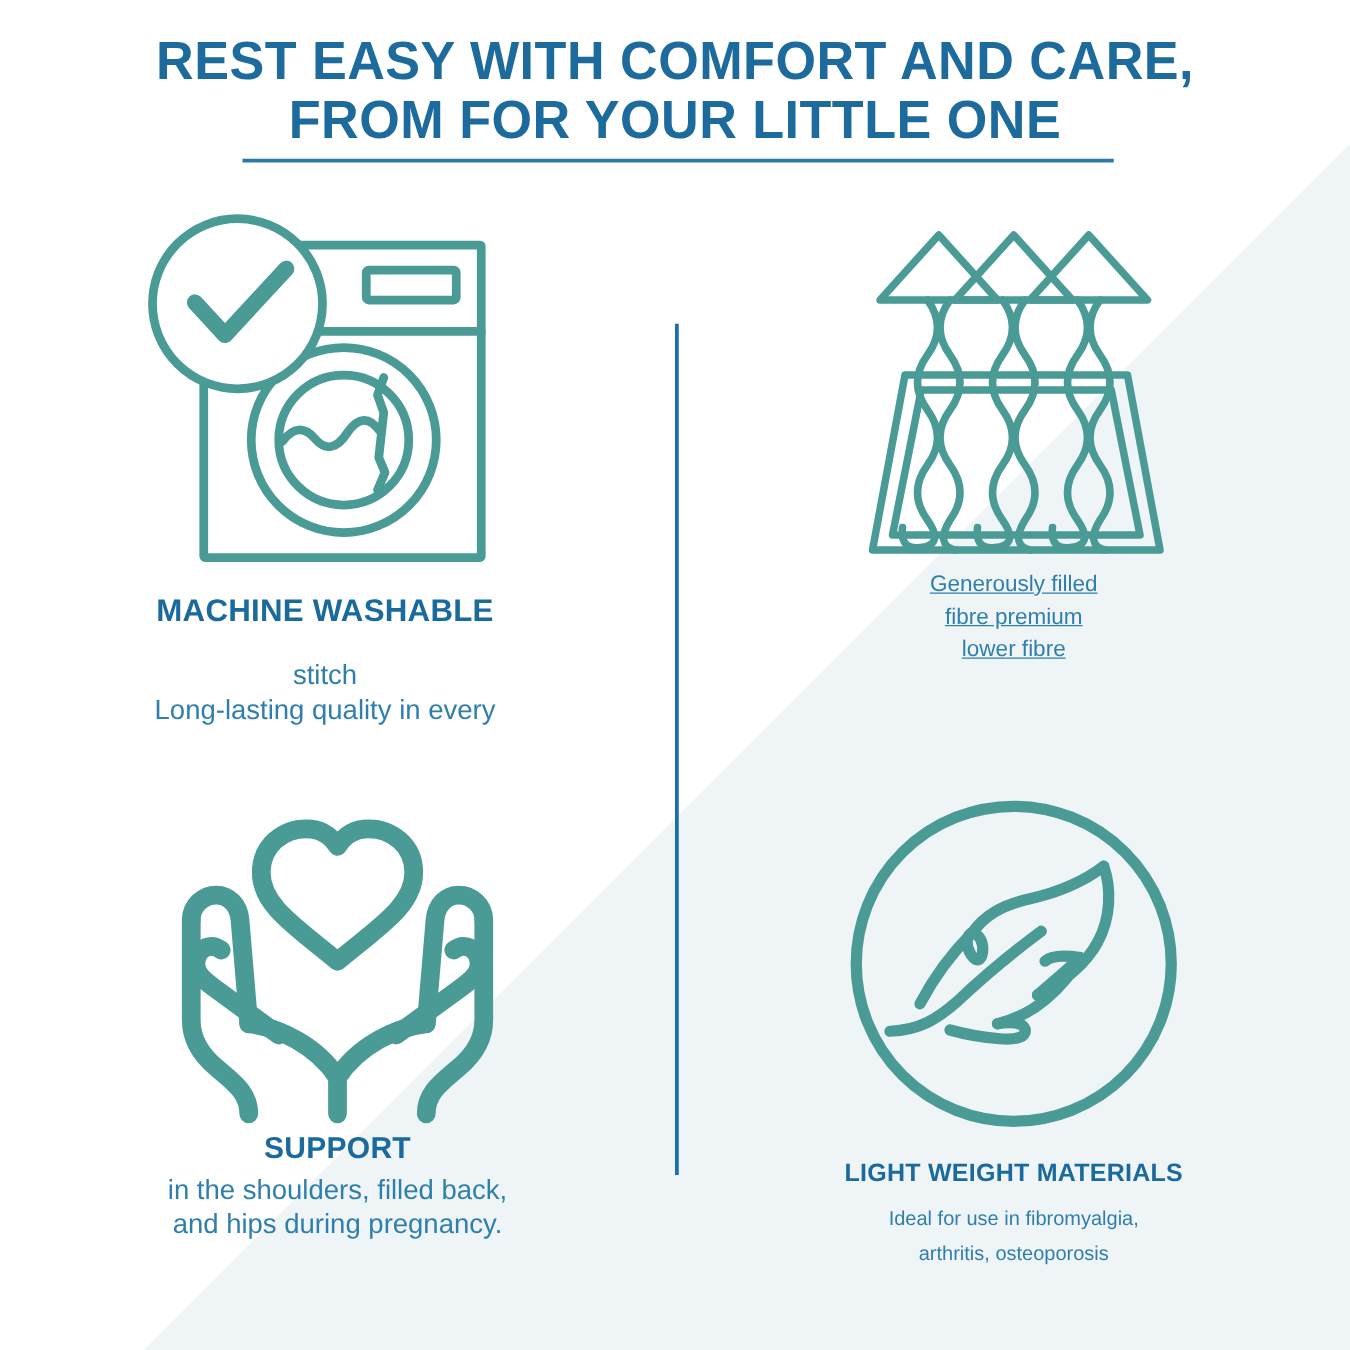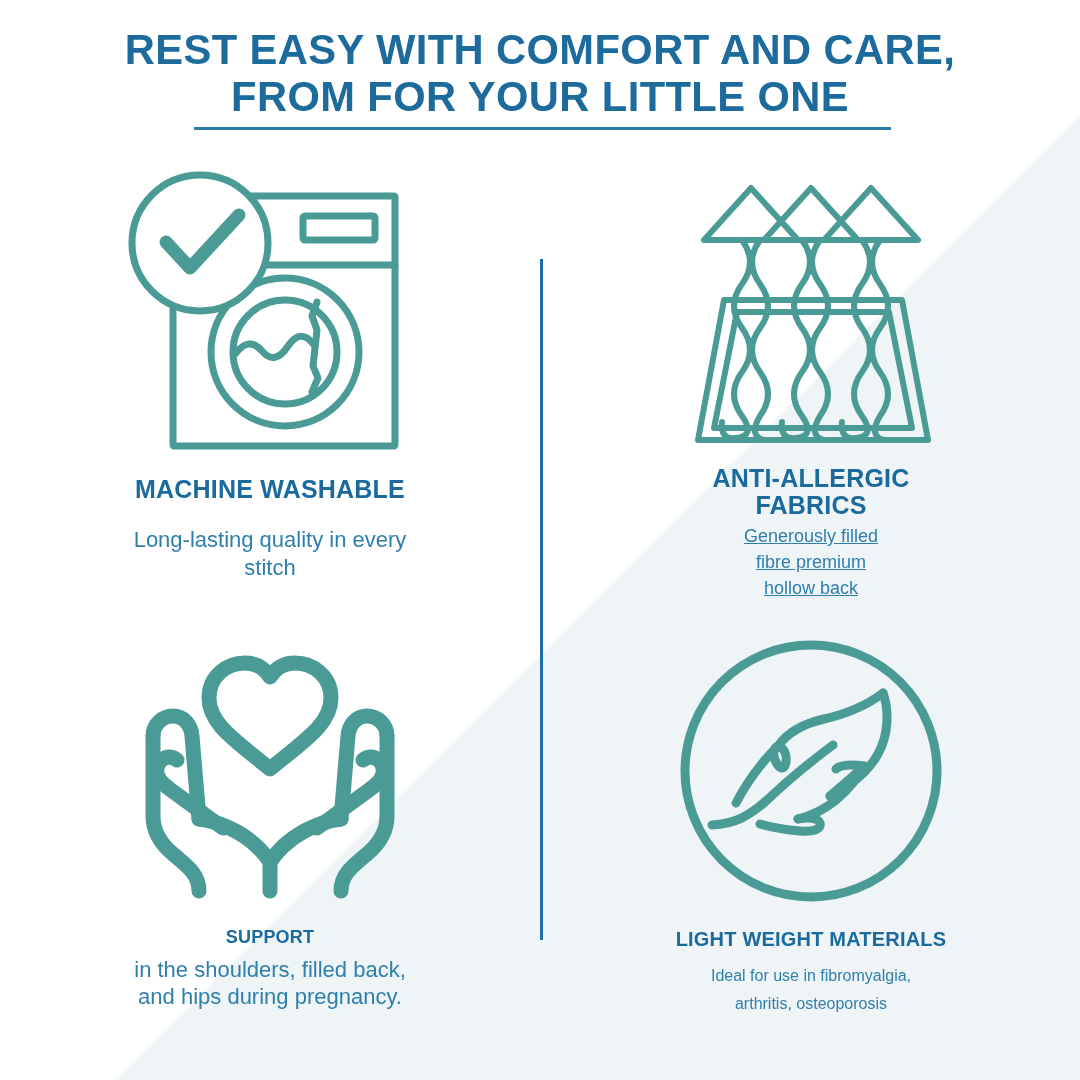--- a/index.html
+++ b/index.html
@@ -83,35 +83,35 @@
     font-weight: bold;
     text-transform: uppercase;
     letter-spacing: 0.2px;
   }
   .card-desc {
     color: #2f7fad;
     font-weight: normal;
   }
 
   
-  #card-machine-washable { left: 25px; top: 168px; width: 490px; }
+  #card-machine-washable { left: 15px; top: 168px; width: 490px; }
   #card-machine-washable .icon-wrap { height: 282px; }
   #card-machine-washable .card-title { font-size: 25px; line-height: 30px; margin-top: 24px; }
   #card-machine-washable .card-desc  { font-size: 22px; line-height: 28px; margin-top: 22px; }
 
   
   #card-anti-allergic { left: 566px; top: 178px; width: 490px; }
   #card-anti-allergic .icon-wrap { height: 272px; }
   #card-anti-allergic .card-title { font-size: 25px; line-height: 27px; margin-top: 15px; }
   #card-anti-allergic .card-desc  { font-size: 18px; line-height: 26px; margin-top: 4px; text-decoration: underline; }
 
   
   #card-support { left: 25px; top: 632px; width: 490px; }
   #card-support .icon-wrap { height: 272px; }
-  #card-support .card-title { font-size: 18px; line-height: 30px; margin-top: 18px; }
+  #card-support .card-title { font-size: 24px; line-height: 30px; }
   #card-support .card-desc  { font-size: 22px; line-height: 27px; margin-top: 4px; }
 
   
   #card-light-weight { left: 566px; top: 638px; width: 490px; }
   #card-light-weight .icon-wrap { height: 266px; }
   #card-light-weight .card-title { font-size: 20px; line-height: 30px; margin-top: 20px; }
   #card-light-weight .card-desc  { font-size: 16px; line-height: 28px; margin-top: 8px; }
 
   .desc-line { display: block; }
   .title-part { display: block; }
@@ -154,22 +154,22 @@
             <circle cx="75" cy="75" r="68" fill="#ffffff"></circle>
 
             <path d="M41 74 l24 26 l49 -53" stroke-width="13"></path>
           </g>
         </svg>
       </div>
       <div class="card-title">
         <span class="title-part">MACHINE WASHABLE</span>
       </div>
       <div class="card-desc">
+        <span class="desc-line">stitch</span>
         <span class="desc-line">Long-lasting quality in every</span>
-        <span class="desc-line">stitch</span>
       </div>
     </div>
 
     <div class="card" id="card-anti-allergic">
       <div class="icon-wrap">
         <svg width="262" height="268" viewBox="0 0 262 268">
           <g fill="none" stroke="#4a9a96" stroke-width="6" stroke-linecap="round" stroke-linejoin="round">
 
             <path d="M18 258 L44 118 L222 118 L248 258 Z"></path>
 
@@ -185,28 +185,24 @@
 
             <path d="M131 6 L178 58 L84 58 Z"></path>
 
             <path d="M182 58 q16 22 0 44 q-16 22 0 44 q16 22 0 44 q-16 22 0 44 q14 20 -6 22 q-16 2 -14 -16"></path>
             <path d="M200 58 q-16 22 0 44 q16 22 0 44 q-16 22 0 44 q16 22 0 44 q-12 20 4 24"></path>
 
             <path d="M191 6 L238 58 L144 58 Z"></path>
           </g>
         </svg>
       </div>
-      <div class="card-title">
-        <span class="title-part">ANTI-ALLERGIC</span>
-        <span class="title-part">FABRICS</span>
-      </div>
       <div class="card-desc">
         <span class="desc-line">Generously filled</span>
         <span class="desc-line">fibre premium</span>
-        <span class="desc-line">hollow back</span>
+        <span class="desc-line">lower fibre</span>
       </div>
     </div>
 
     <div class="card" id="card-support">
       <div class="icon-wrap">
         <svg width="278" height="268" viewBox="0 0 278 268">
           <g fill="none" stroke="#4a9a96" stroke-width="15" stroke-linecap="round" stroke-linejoin="round">
 
             <path d="M139 133 C 104 104 78 88 78 62 C 78 40 96 27 114 27 C 126 27 134 33 139 41 C 144 33 152 27 164 27 C 182 27 200 40 200 62 C 200 88 174 104 139 133 Z"></path>
 

